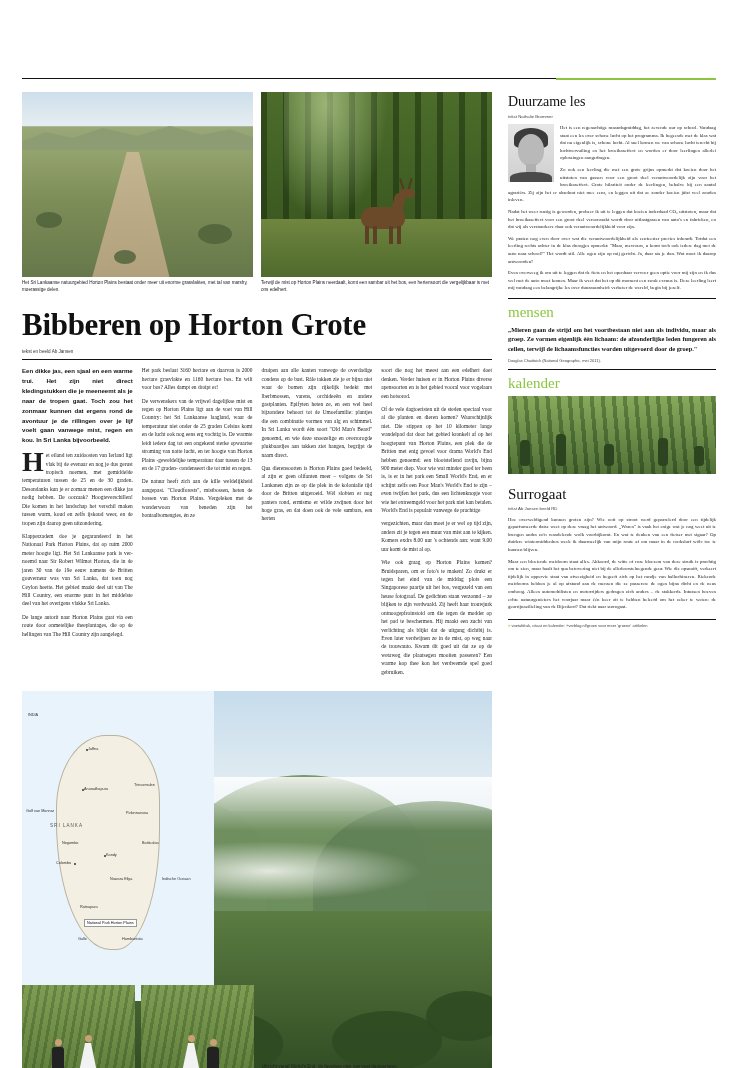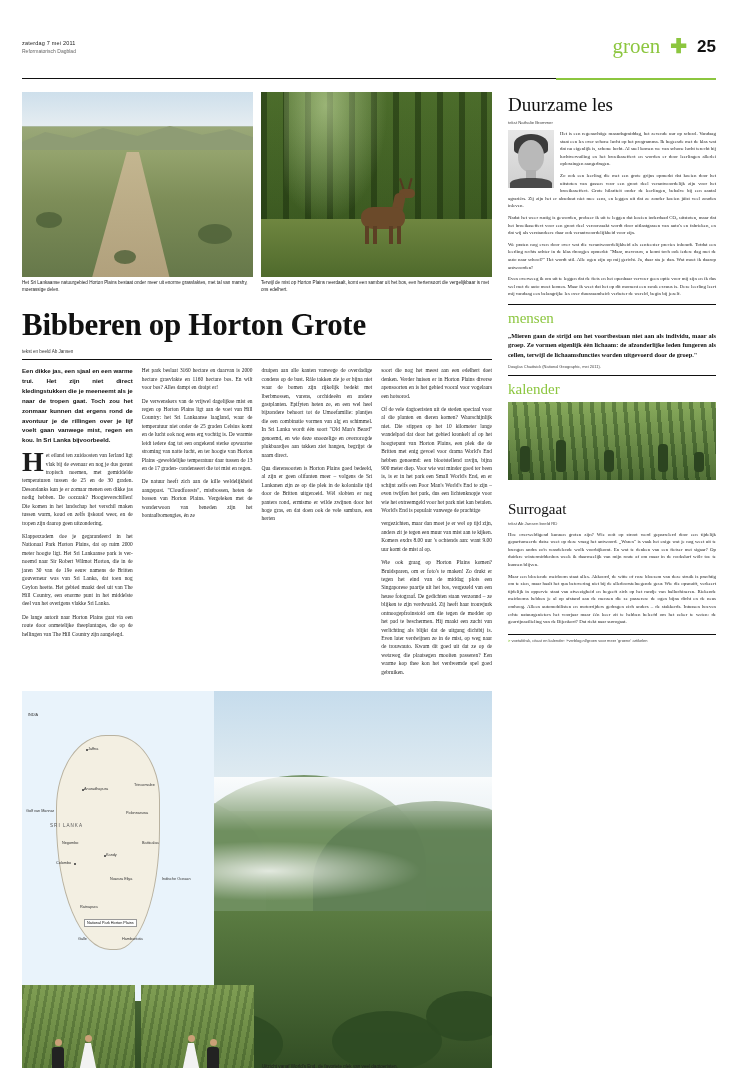--- a/index.html
+++ b/index.html
@@ -198,21 +198,21 @@
     font-family:"Liberation Sans", sans-serif; font-size:4.6px; color:#222;
   }
 
   
   .rail { position:absolute; left:508px; top:92px; width:208px; }
   .rail-title {
     font-family:"Liberation Serif", serif; font-size:15px; color:#8cc63f;
     margin:0 0 4px 0;
   }
   .rail-head {
-    font-family:"Liberation Serif", serif; font-size:19px; color:#111;
+    font-family:"Liberation Serif", serif; font-size:14px; color:#111;
     margin:2px 0 4px 0;
   }
   .rail-byline {
     font-family:"Liberation Sans", sans-serif; font-size:4.3px; color:#444; margin-bottom:5px;
   }
   .rail-rule { border-top:1px solid #111; margin:6px 0 5px 0; }
 
   .portrait {
     float:left; width:46px; height:58px; margin:0 6px 3px 0;
     background:linear-gradient(#e6e6e6,#cfcfcf);
@@ -242,42 +242,33 @@
 
   .kal-photo {
     width:208px; height:78px; position:relative; overflow:hidden;
     background:linear-gradient(#86a85c,#3f5c2c);
   }
   .kal-photo .rows { position:absolute; inset:0;
      background:repeating-linear-gradient(85deg, rgba(40,70,25,.4) 0 4px, rgba(140,175,90,.25) 4px 11px); }
   .kal-photo .tree { position:absolute; bottom:8px; width:10px; height:26px; background:#2c4420; border-radius:4px;}
 
   .surrogaat-title {
-    font-family:"Liberation Serif", serif; font-size:15px; color:#111; margin:21px 0 3px 0;
+    font-family:"Liberation Serif", serif; font-size:15px; color:#111; margin:12px 0 3px 0;
   }
   .foot-note {
     font-family:"Liberation Sans", sans-serif; font-size:4px; color:#444;
     border-top:1px solid #111; padding-top:3px; margin-top:8px;
   }
   .foot-arrow { color:#8cc63f; font-weight:bold; }
 </style>
 </head>
 <body>
 
 <div class="page">
 
-  <div class="masthead">
-    <div class="mast-date">zaterdag 7 mei 2011</div>
-    <div class="mast-paper">Reformatorisch Dagblad</div>
-    <div class="mast-right">
-      <span class="mast-section">groen</span>
-      <span class="mast-cross">✚</span>
-      <span class="mast-page">25</span>
-    </div>
-  </div>
   <div class="rule-top"></div>
   <div class="rule-green"></div>
 
   <div class="main">
 
     <div class="topphotos">
       <div class="col">
         <div class="photo ph1">
           <div class="cloudband"></div>
           <div class="ridge"></div>

